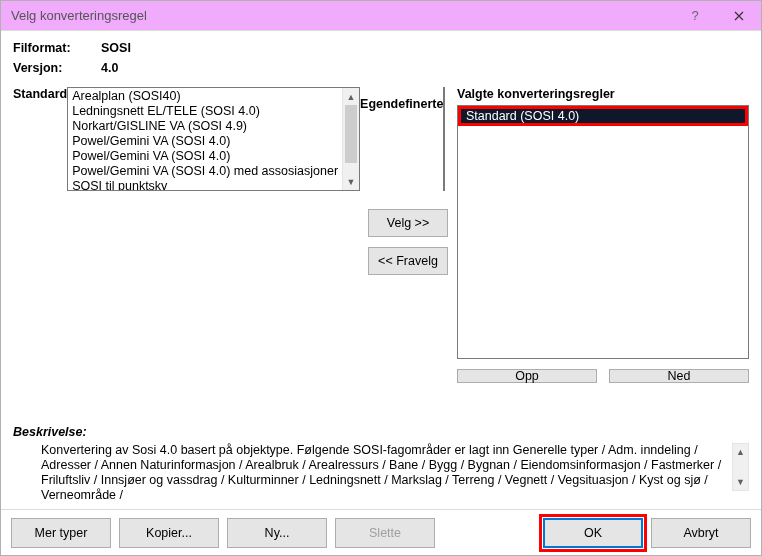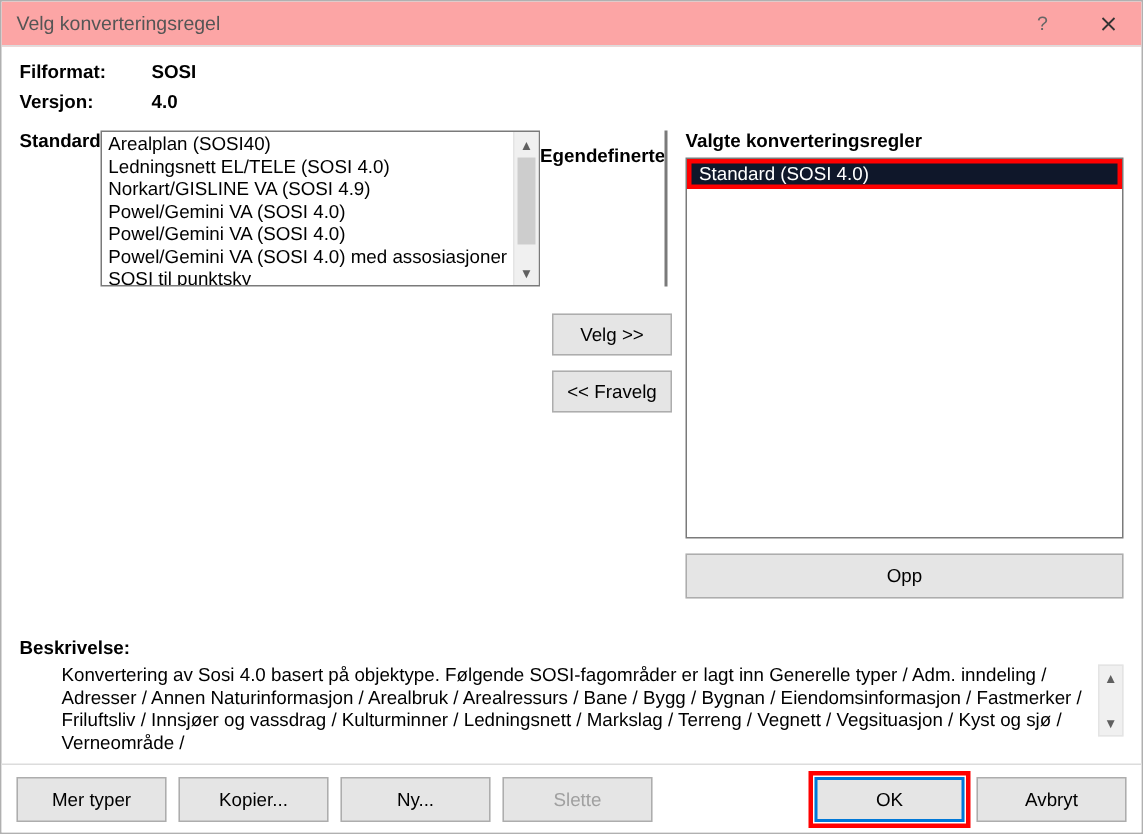--- a/index.html
+++ b/index.html
@@ -11,21 +11,21 @@
     color: #000;
     width: 762px;
     height: 556px;
     overflow: hidden;
     border: 1px solid #b0b0b0;
     display: flex;
     flex-direction: column;
   }
   .titlebar {
     height: 30px;
-    background: #fca5a5;
+    background: #f0abfc;
     border-bottom: 1px solid #dcdcdc;
     display: flex;
     align-items: center;
     padding: 0 0 0 10px;
     color: #555;
     font-size: 13px;
   }
   .titlebar .spacer { flex: 1; }
   .titlebar .tb-btn {
     width: 44px; height: 30px;
@@ -116,27 +116,27 @@
     outline: 3px solid #ff0000;
     outline-offset: -1px;
   }
   .reorder {
     display: flex; gap: 12px;
     margin-top: 10px;
     justify-content: center;
   }
   .reorder .btn {
     flex: 1;
-    height: 30px;
+    height: 14px;
     border: 1px solid #adadad;
     background: #e5e5e5;
     display: flex; align-items: center; justify-content: center;
   }
   .descblock { margin-top: 8px; }
-  .descblock .lbl { font-weight: bold; }
+  .descblock .lbl { font-weight: bold; font-style: italic; }
   .descrow {
     display: flex; align-items: flex-start;
     padding: 4px 0 0 28px;
   }
   .descrow .txt {
     flex: 1;
     font-size: 12.5px;
     line-height: 15px;
     padding-right: 6px;
   }
@@ -226,20 +226,21 @@
       <div class="midbtn">&lt;&lt; Fravelg</div>
     </div>
 
     <div class="rightcol">
       <div class="section-label">Valgte konverteringsregler</div>
       <div class="rightbox">
         <div class="item hl">Standard (SOSI 4.0)</div>
       </div>
       <div class="reorder">
         <div class="btn">Opp</div>
+        <div class="btn">Ned</div>
       </div>
     </div>
   </div>
 
   <div class="descblock">
     <div class="lbl">Beskrivelse:</div>
     <div class="descrow">
       <div class="txt">Konvertering av Sosi 4.0 basert på objektype. Følgende SOSI-fagområder er lagt inn Generelle typer / Adm. inndeling / Adresser / Annen Naturinformasjon / Arealbruk / Arealressurs / Bane / Bygg / Bygnan / Eiendomsinformasjon / Fastmerker / Friluftsliv / Innsjøer og vassdrag / Kulturminner / Ledningsnett / Markslag / Terreng / Vegnett / Vegsituasjon / Kyst og sjø / Verneområde /</div>
       <div class="vbar">
         <div class="arrow">▲</div>

